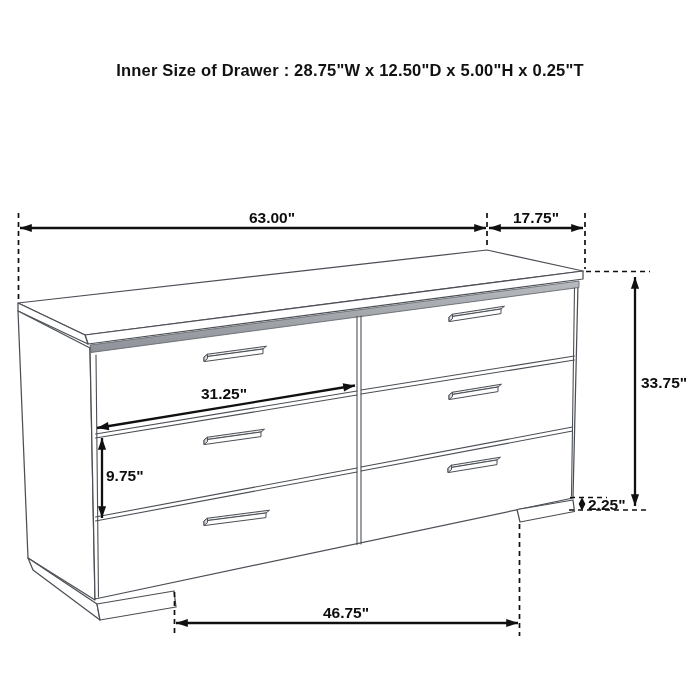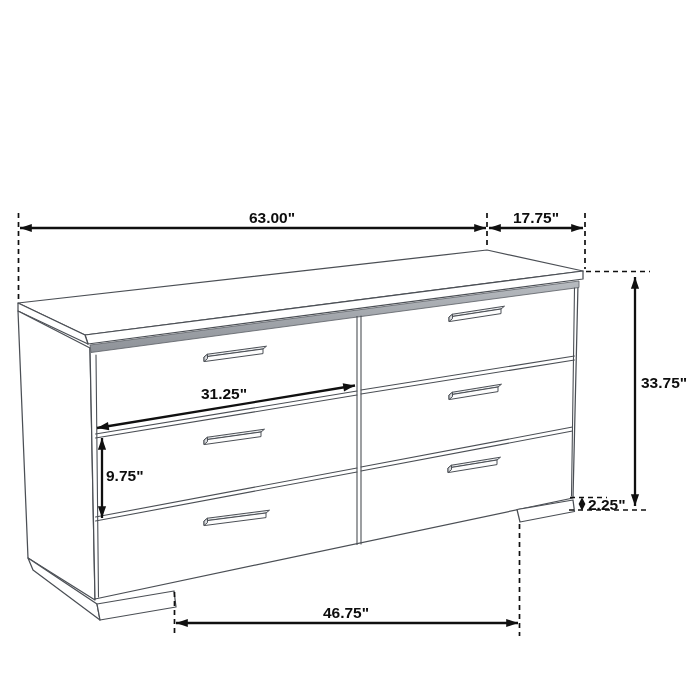--- a/index.html
+++ b/index.html
@@ -20,20 +20,21 @@
   .ah{fill:#101010;stroke:none;}
   .handle-main{fill:#fdfdfd;stroke:#4b4f55;stroke-width:1;stroke-linejoin:round;}
   .handle-top{fill:#e9ebed;stroke:#4b4f55;stroke-width:1;stroke-linejoin:round;}
   .handle-cap{fill:#d9dbde;stroke:#4b4f55;stroke-width:1;stroke-linejoin:round;}
 </style>
 </head>
 <body>
 
 <div class="stage">
 
+  <div class="diagram-title">Inner Size of Drawer : 28.75"W x 12.50"D x 5.00"H x 0.25"T</div>
 
   <svg width="700" height="700" viewBox="0 0 700 700">
     <defs>
       <marker id="ah" markerUnits="userSpaceOnUse" markerWidth="14" markerHeight="10" refX="12.4" refY="5" orient="auto-start-reverse">
         <path d="M0.6,0.9 L12.4,5 L0.6,9.1 Z" fill="#101010"></path>
       </marker>
       <linearGradient id="stripGrad" x1="0" y1="0" x2="0" y2="1">
         <stop offset="0" stop-color="#b7bbc0"></stop>
         <stop offset="1" stop-color="#8e9298"></stop>
       </linearGradient>

